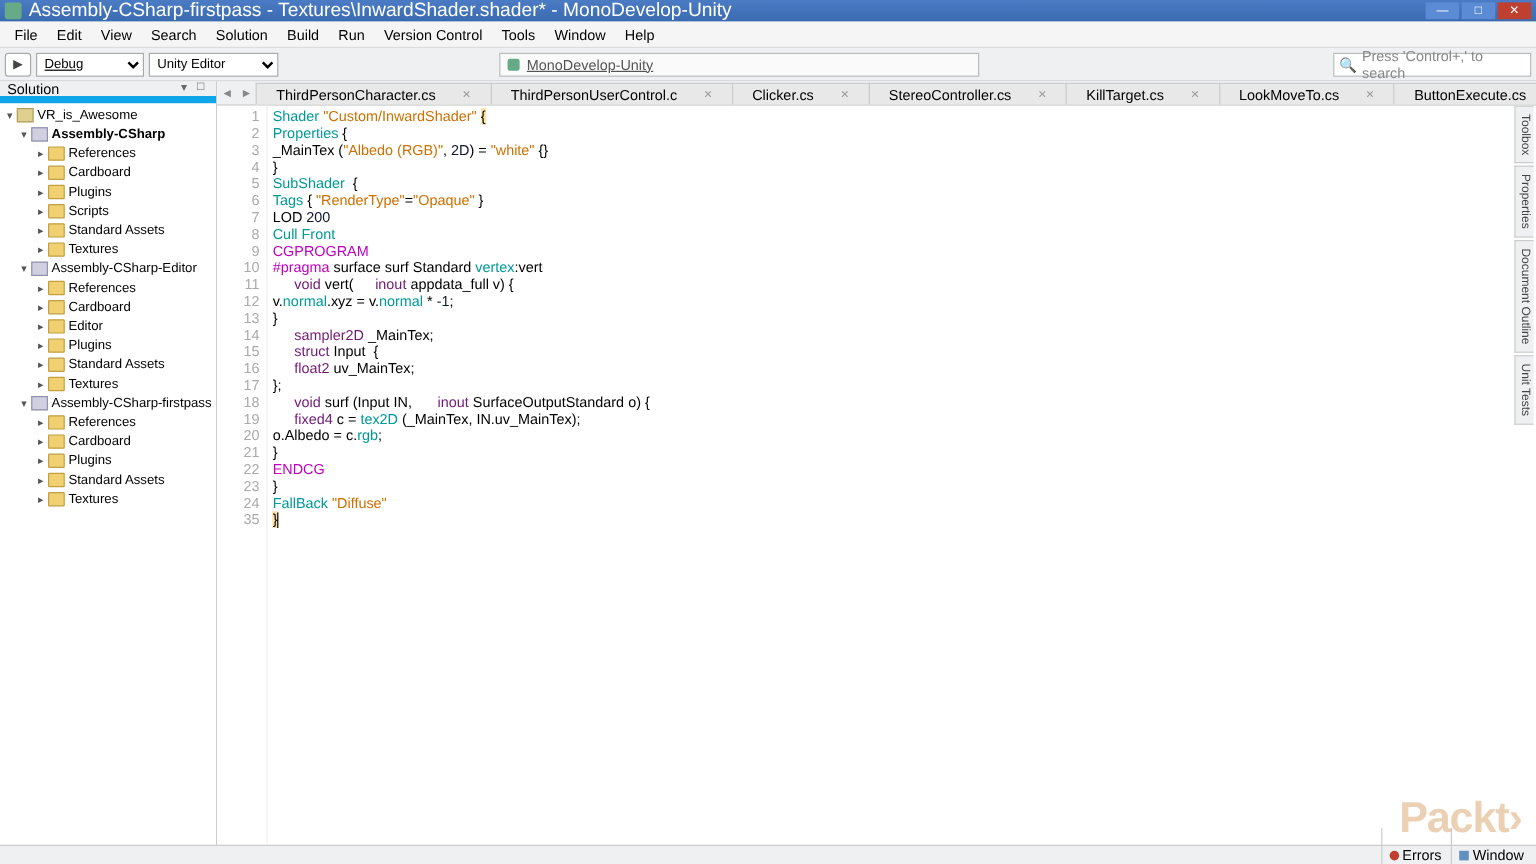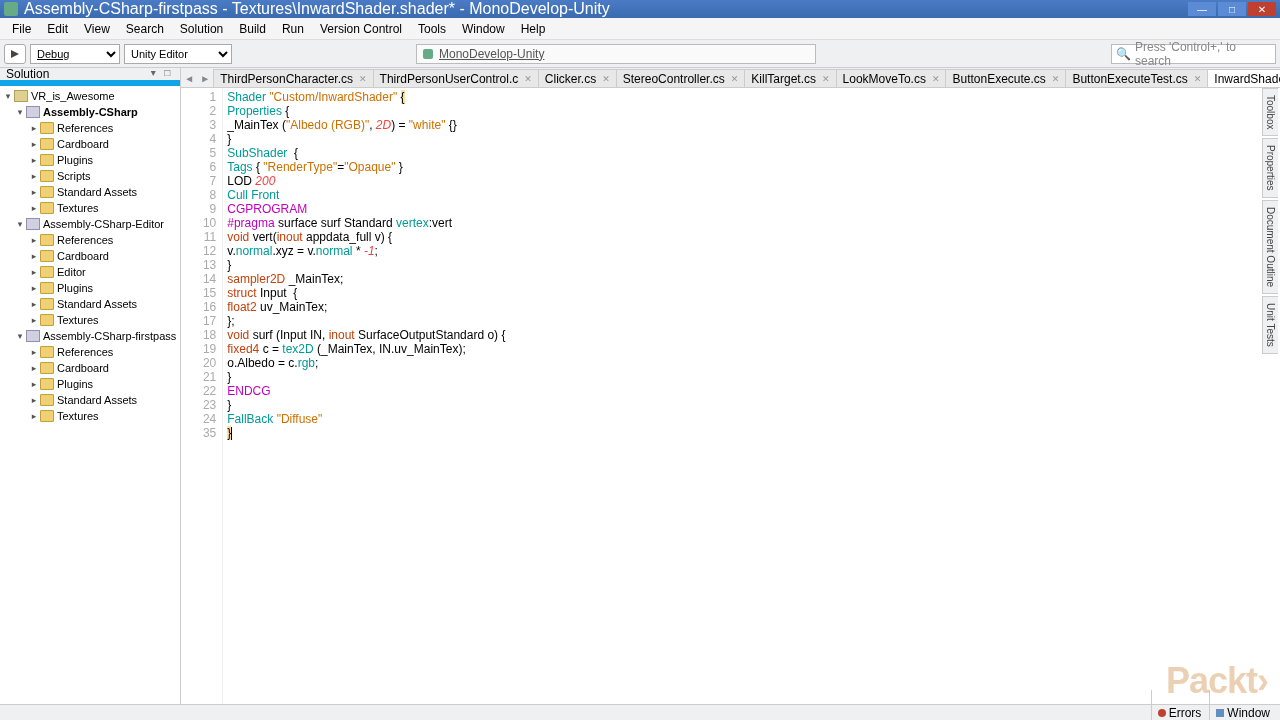--- a/index.html
+++ b/index.html
@@ -40,31 +40,31 @@
 .tree .fic.fold { background: #f0d070; border: 1px solid #c0a040; border-radius: 1px; }
 .tree .lbl { font-size: 11px; white-space: nowrap; }
 .tree .lbl.bold { font-weight: bold; }
 .tree .d0 { padding-left: 2px; }
 .tree .d1 { padding-left: 14px; }
 .tree .d2 { padding-left: 28px; }
 
 .editor { flex: 1; display: flex; flex-direction: column; background: #fff; position: relative; }
 .tabstrip { height: 20px; background: #eef0f2; border-bottom: 1px solid #ccc; display: flex; align-items: flex-end; }
 .tabstrip .navbtn { width: 16px; height: 18px; display: flex; align-items: center; justify-content: center; color: #888; cursor: pointer; font-size: 10px; }
-.tabstrip .tab { height: 18px; padding: 0 6px; display: flex; align-items: center; gap: 6px; border: 1px solid #ccc; border-bottom: none; background: #e8e8e8; font-size: 10px; cursor: pointer; margin-right: -1px; }
+.tabstrip .tab { height: 18px; padding: 0 16px; display: flex; align-items: center; gap: 22px; border: 1px solid #ccc; border-bottom: none; background: #e8e8e8; font-size: 10px; cursor: pointer; margin-right: -1px; }
 .tabstrip .tab.active { background: #fff; }
 .tabstrip .tab .x { color: #999; font-size: 9px; }
 
 .codearea { flex: 1; display: flex; font-family: "Consolas", monospace; font-size: 12px; line-height: 14px; overflow: hidden; position: relative; }
 .gutter { width: 42px; text-align: right; padding: 2px 6px 2px 2px; color: #aaa; background: #fff; border-right: 1px solid #eee; user-select: none; }
 .code { flex: 1; padding: 2px 4px; white-space: pre; color: #000; position: relative; }
 .code .kw1 { color: #009999; }
-.code .kw2 { color: #c2410c; }
+.code .kw2 { color: #701a75; margin-left: 18px; }
 .code .str { color: #cc7000; }
-.code .num { color: #ef4444; font-style: italic; }
+.code .num { color: #0f172a; }
 .code .mag { color: #c000c0; }
 .code .brace-hl { background: #ffe0a0; }
 .caret-line { display: inline-block; width: 1px; height: 13px; background: #000; vertical-align: middle; animation: blink 1s step-end infinite; }
 @keyframes blink { 50% { opacity: 0; } }
 
 .rtabs { position: absolute; right: 0; top: 88px; width: 18px; }
 .rtabs .rtab { writing-mode: vertical-rl; background: #eef0f2; border: 1px solid #ccc; border-right: none; padding: 6px 2px; font-size: 10px; color: #444; margin-bottom: 2px; cursor: pointer; }
 
 .statusbar { position: absolute; bottom: 0; left: 0; right: 0; height: 16px; background: #eef0f2; border-top: 1px solid #ccc; display: flex; align-items: center; justify-content: flex-end; padding: 0 4px; gap: 2px; }
 .statusbar .sbtn { padding: 16px 6px; border-left: 1px solid #ccc; font-size: 10px; cursor: pointer; display: flex; align-items: center; gap: 3px; }

